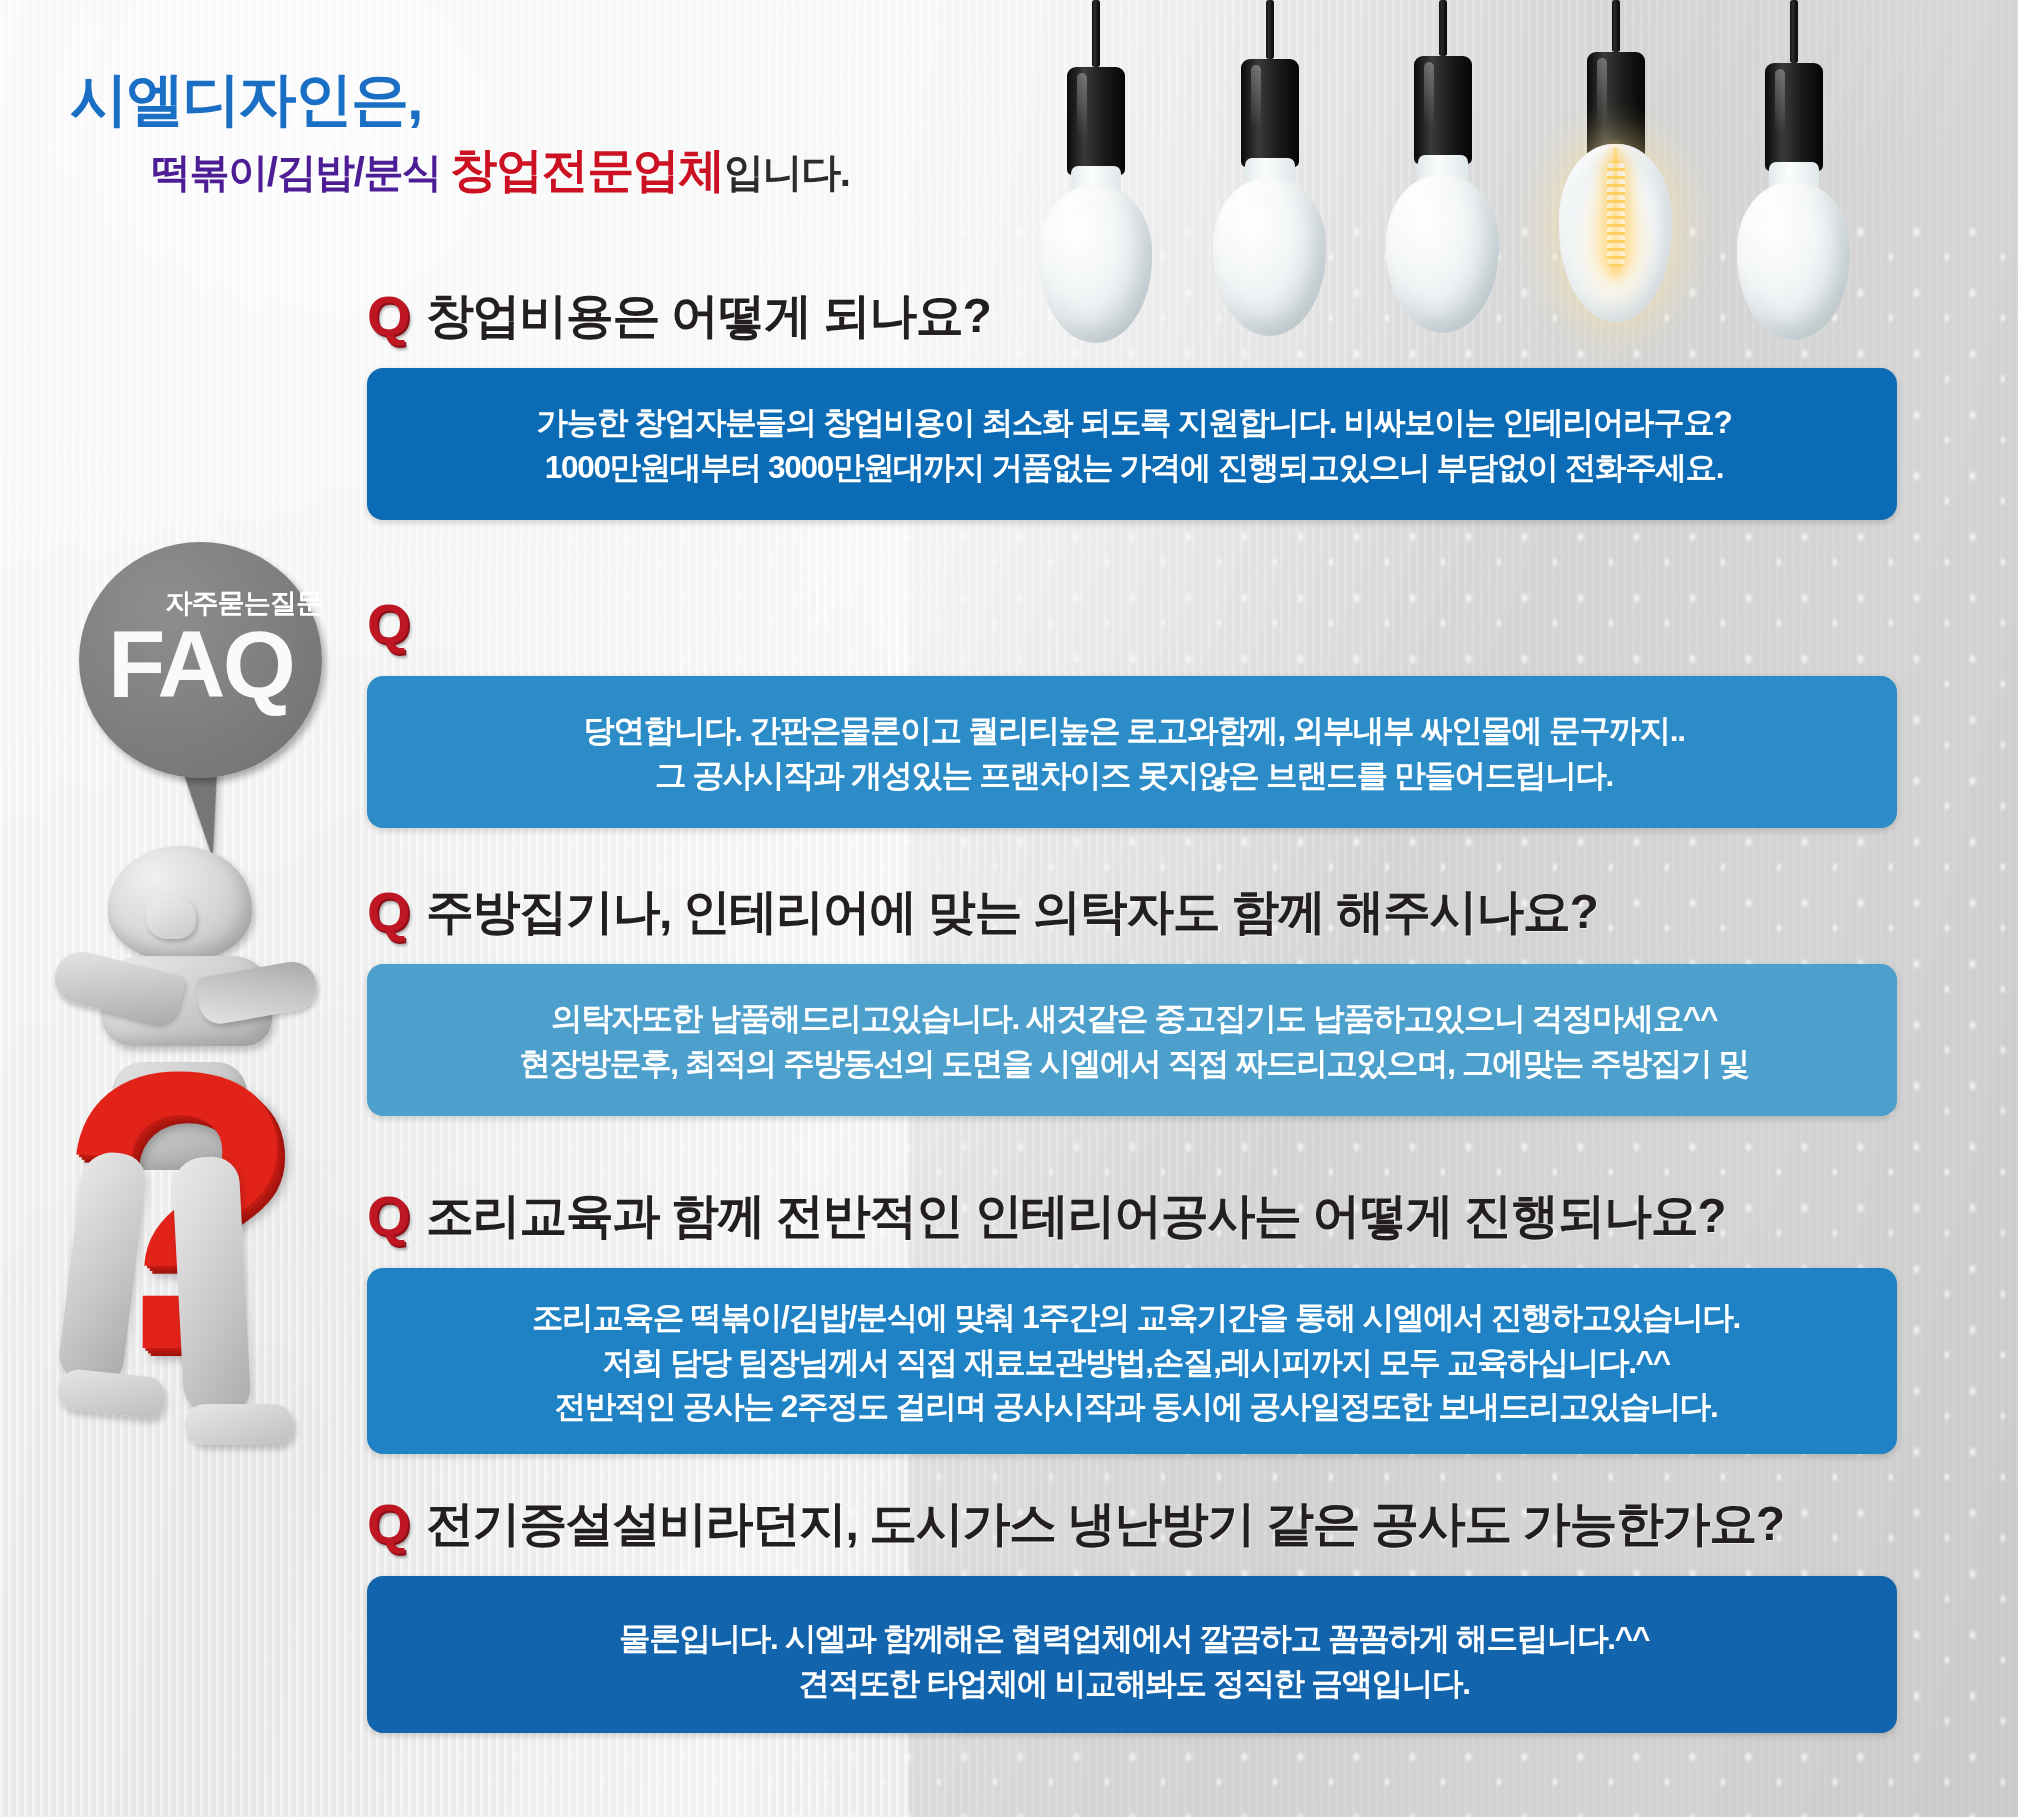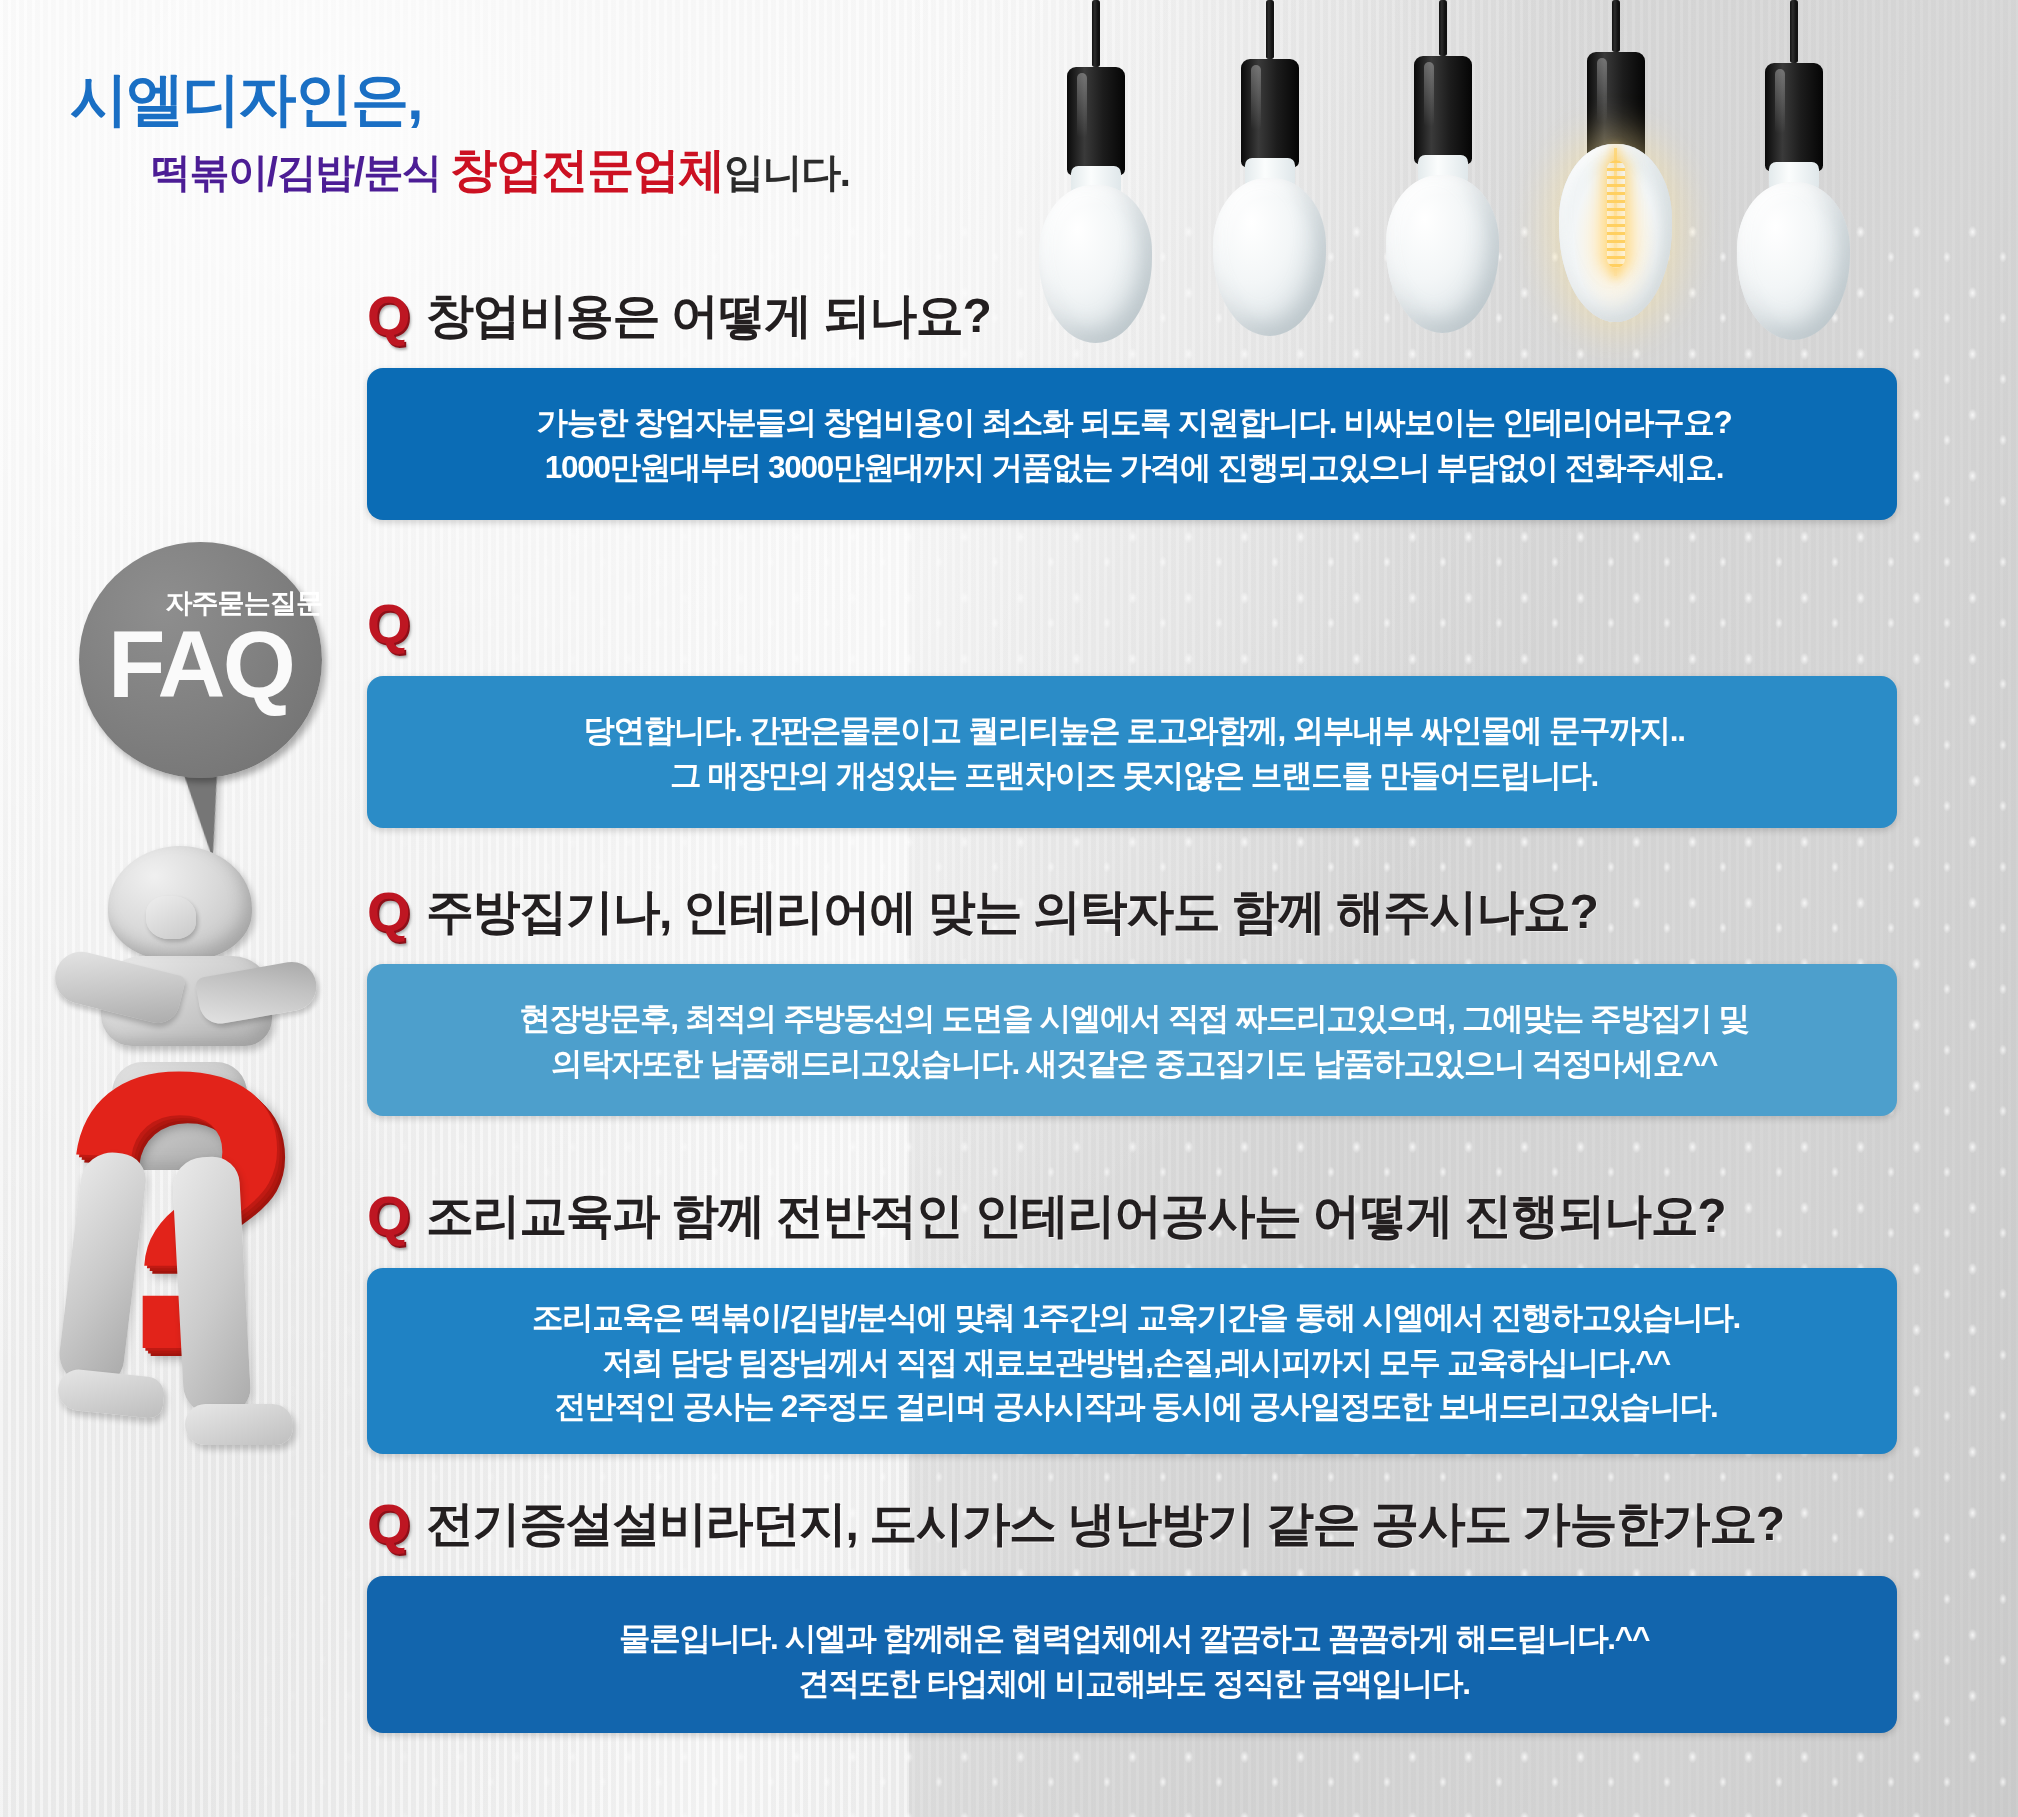--- a/index.html
+++ b/index.html
@@ -331,32 +331,32 @@
         <div class="a-line">1000만원대부터 3000만원대까지 거품없는 가격에 진행되고있으니 부담없이 전화주세요.</div>
       </div>
     </div>
 
     <div class="faq-item" style="top:594px;">
       <div class="q-row">
         <span class="q-mark">Q</span>
       </div>
       <div class="a-box" style="background:#2b8cc7;width:1530px;">
         <div class="a-line">당연합니다. 간판은물론이고 퀄리티높은 로고와함께, 외부내부 싸인몰에 문구까지..</div>
-        <div class="a-line">그 매장만의 개성있는 프랜차이즈 못지않은 브랜드를 만들어드립니다.</div>
+        <div class="a-line">그 공사시작과 개성있는 프랜차이즈 못지않은 브랜드를 만들어드립니다.</div>
       </div>
     </div>
 
     <div class="faq-item" style="top:882px;">
       <div class="q-row">
         <span class="q-mark">Q</span>
         <span class="q-text">주방집기나, 인테리어에 맞는 의탁자도 함께 해주시나요?</span>
       </div>
       <div class="a-box" style="background:#4d9fcc;width:1530px;">
+        <div class="a-line">의탁자또한 납품해드리고있습니다. 새것같은 중고집기도 납품하고있으니 걱정마세요^^</div>
         <div class="a-line">현장방문후, 최적의 주방동선의 도면을 시엘에서 직접 짜드리고있으며, 그에맞는 주방집기 및</div>
-        <div class="a-line">의탁자또한 납품해드리고있습니다. 새것같은 중고집기도 납품하고있으니 걱정마세요^^</div>
       </div>
     </div>
 
     <div class="faq-item" style="top:1186px;">
       <div class="q-row">
         <span class="q-mark">Q</span>
         <span class="q-text">조리교육과 함께 전반적인 인테리어공사는 어떻게 진행되나요?</span>
       </div>
       <div class="a-box" style="background:#1f82c4;width:1530px;padding-top:27px;padding-bottom:25px;padding-left:44px;">
         <div class="a-line">조리교육은 떡볶이/김밥/분식에 맞춰 1주간의 교육기간을 통해 시엘에서 진행하고있습니다.</div>

